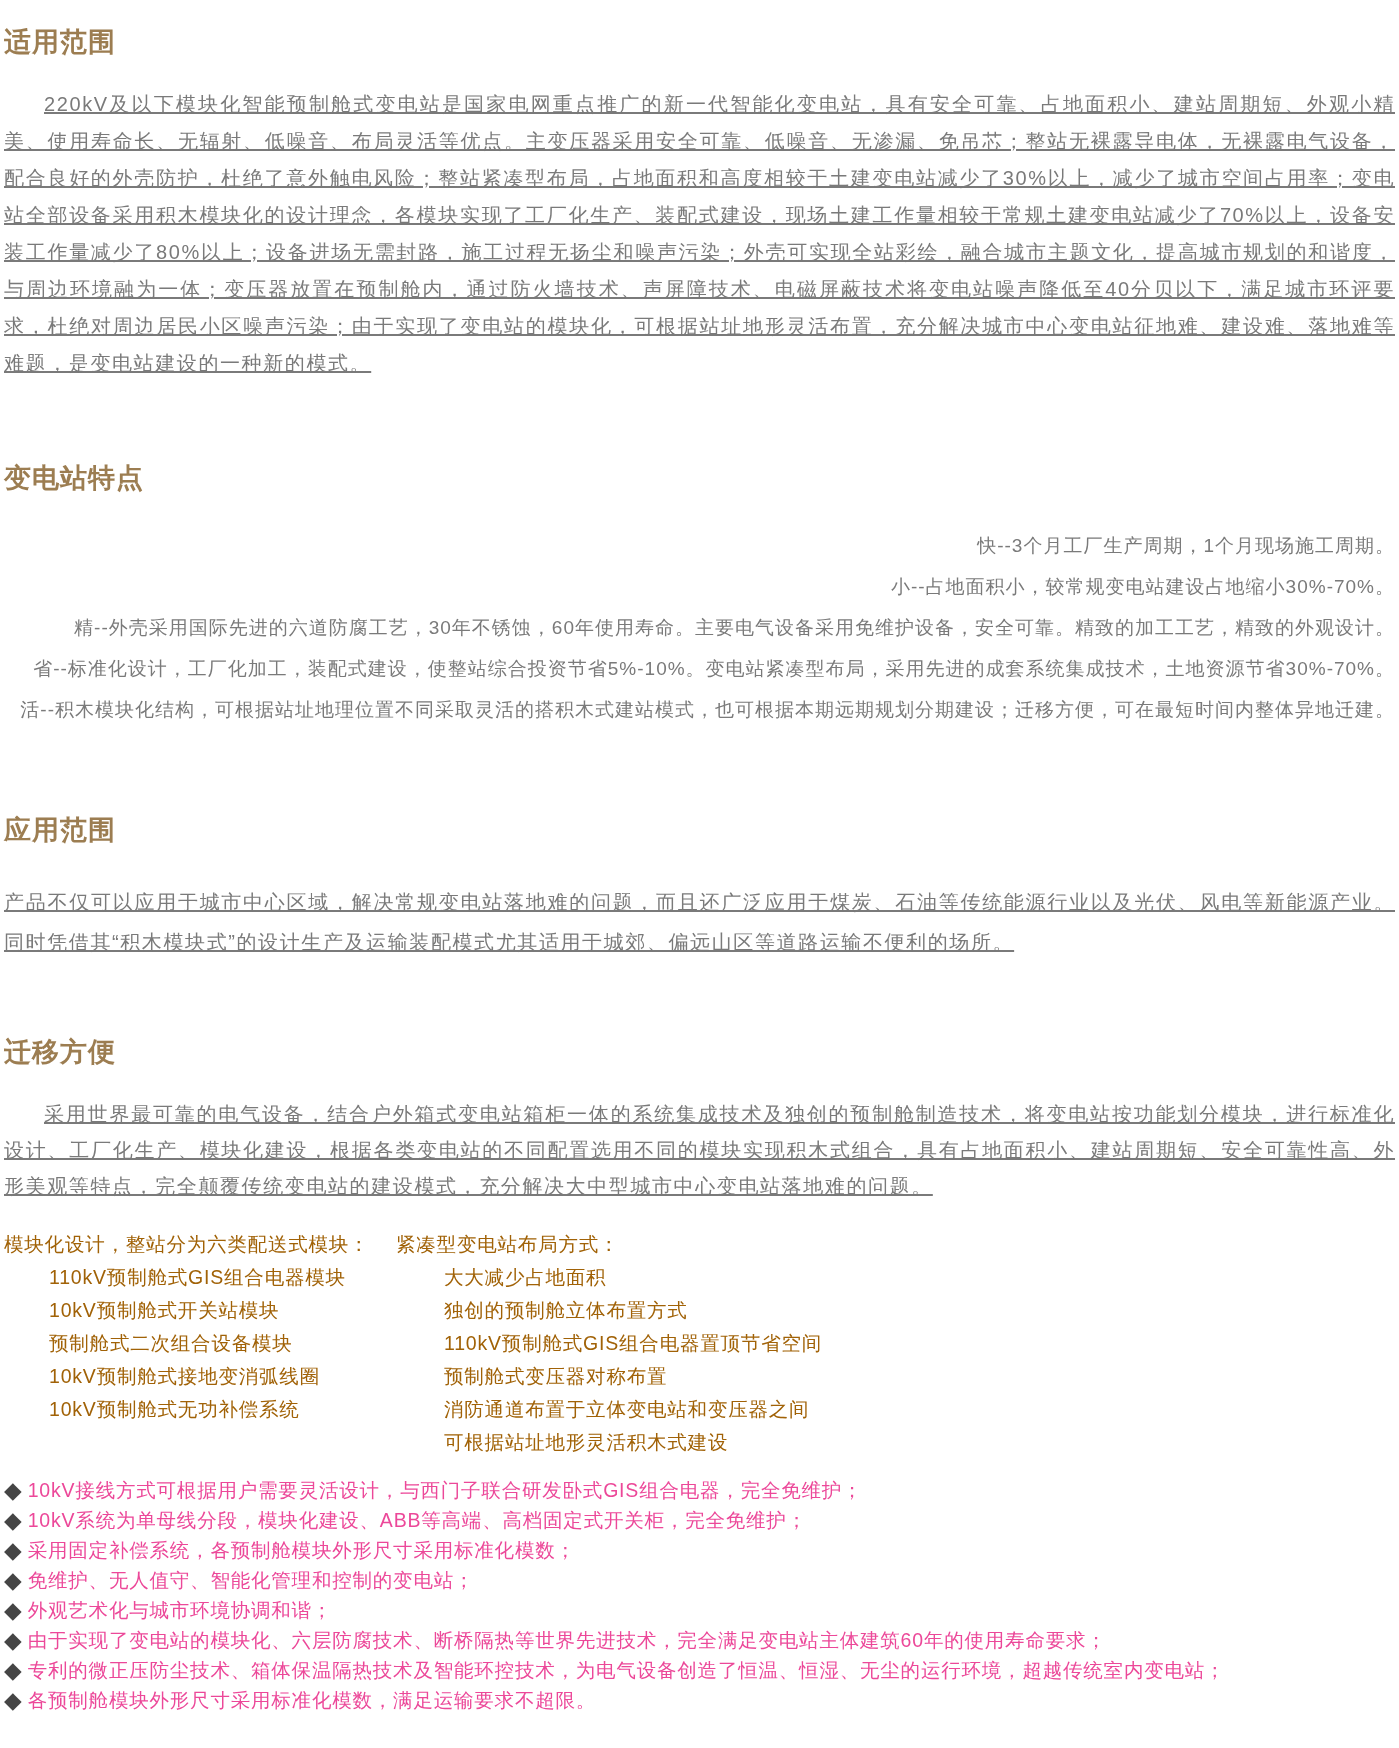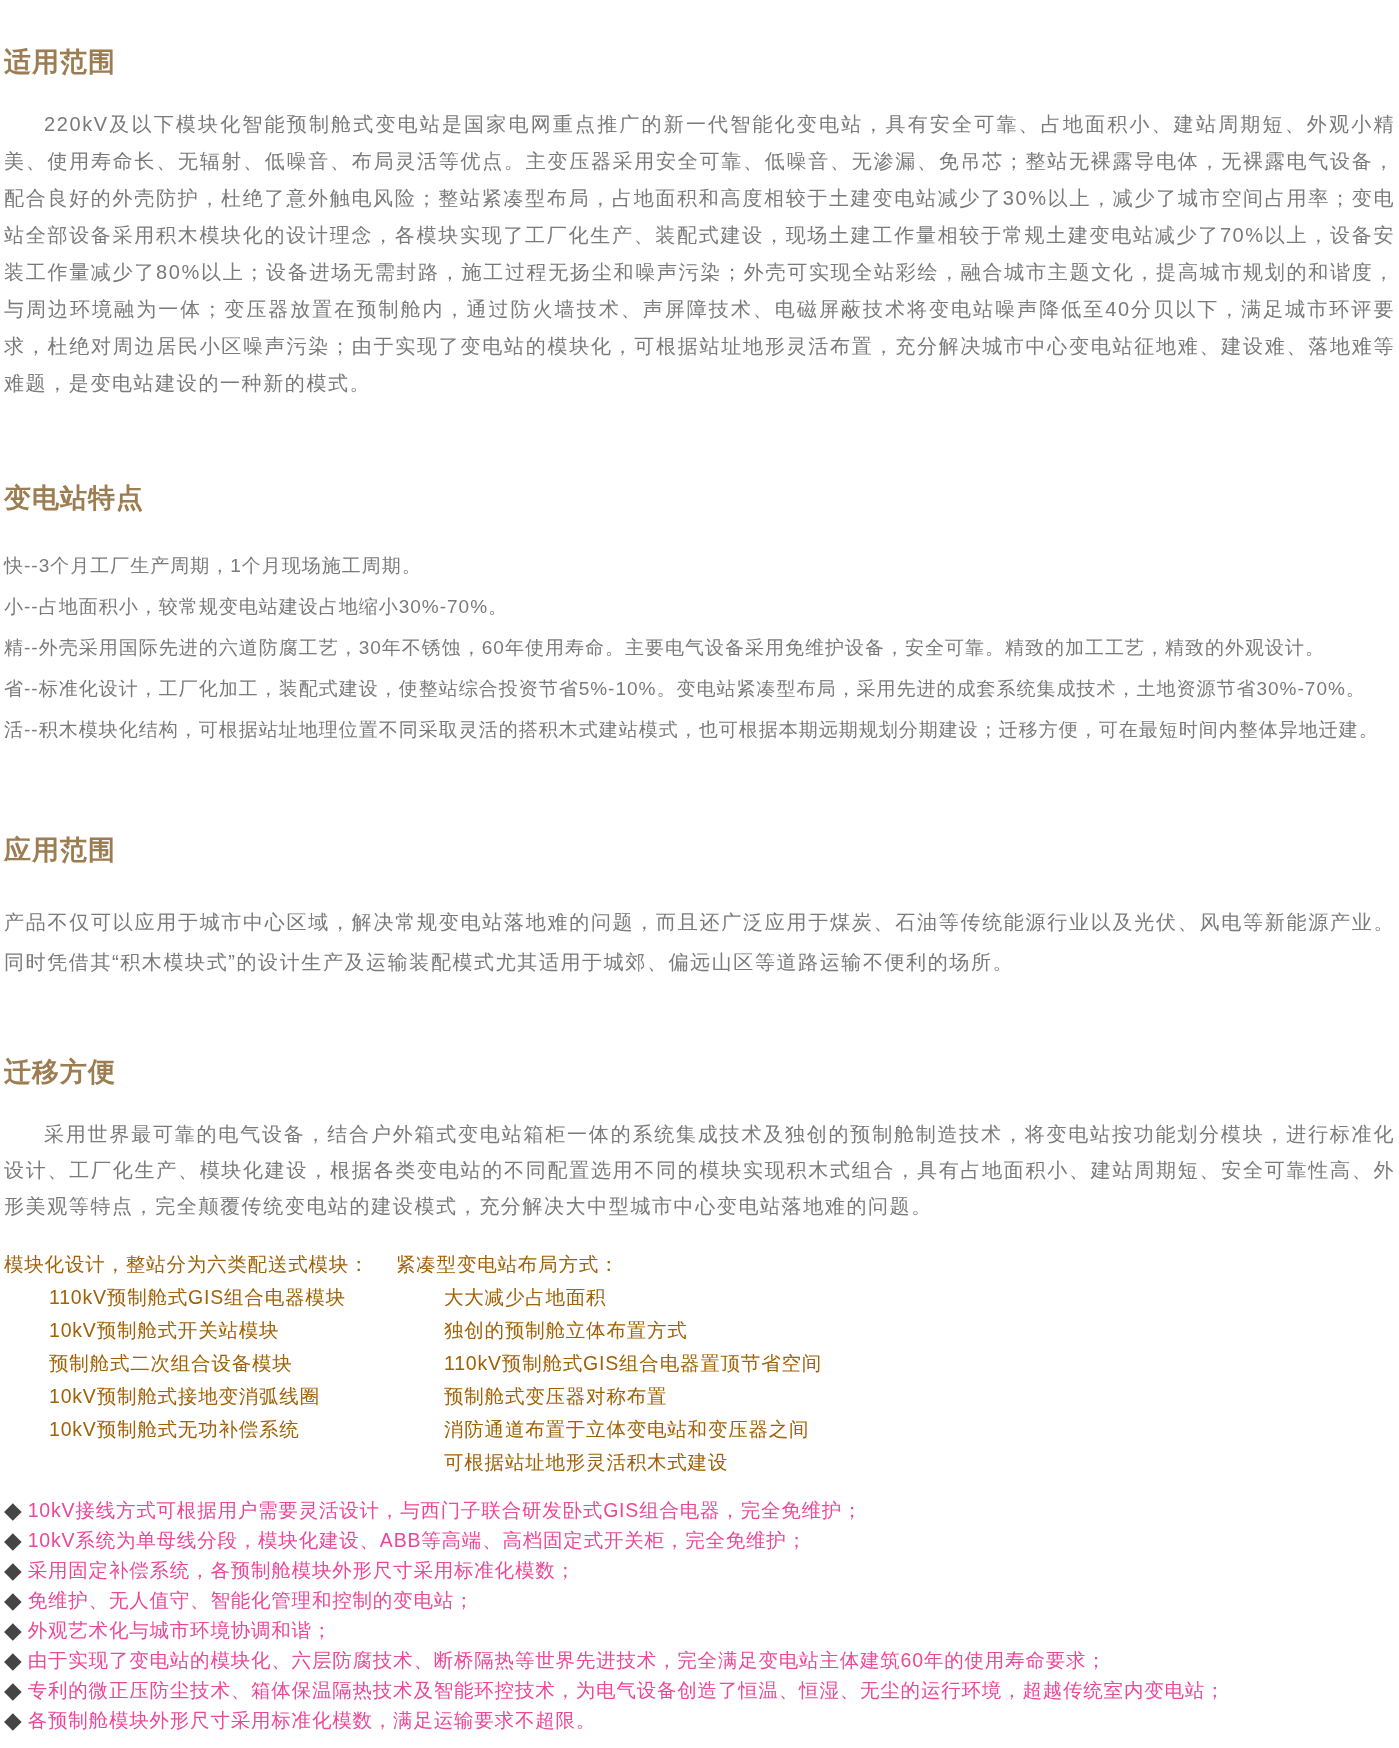--- a/index.html
+++ b/index.html
@@ -2,36 +2,36 @@
 <html lang="zh"><head>
 <meta charset="utf-8">
 <style>
   html,body{margin:0;padding:0;background:#ffffff;}
   body{
     width:1399px;height:1748px;overflow:hidden;
     font-family:"Liberation Sans","DejaVu Sans",sans-serif;
     color:#7a7a7a;
     -webkit-font-smoothing:antialiased;
   }
-  .page{width:1399px;padding:0 4px;box-sizing:border-box;margin-top:20px;}
+  .page{width:1399px;padding:0 4px;box-sizing:border-box;}
   .section-heading{
     font-size:27px;font-weight:bold;color:#9c7d51;
     letter-spacing:1px;margin:0;line-height:32px;
   }
   .sec1{padding-top:26px;}
   .body-para{
     font-size:20px;line-height:37px;letter-spacing:1.6px;
-    text-align:justify;margin:28px 0 0 0;color:#7a7a7a;
+    text-align:justify;margin:28px 0 0 0;color:#7a7a7a;text-decoration:underline;
   }
   .indent2{text-indent:2em;}
   .sec2{margin-top:80px;}
   .feature-list{margin-top:42px;}
   .feature-item{
     font-size:19px;line-height:20px;letter-spacing:1px;
-    margin-bottom:21px;color:#7a7a7a;
+    margin-bottom:21px;color:#7a7a7a;text-align:right;
   }
   .sec3{margin-top:94px;}
   .sec3 .body-para{line-height:40px;margin-top:36px;}
   .sec4{margin-top:74px;}
   .sec4 .body-para{line-height:36px;}
   .modules{margin-top:24px;font-size:19.5px;letter-spacing:0.8px;color:#a16207;}
   .mod-row{display:grid;grid-template-columns:392px 1fr;line-height:33px;}
   .mod-header{padding-left:0;}
   .mod-item-left{padding-left:45px;}
   .mod-item-right{padding-left:48px;}

